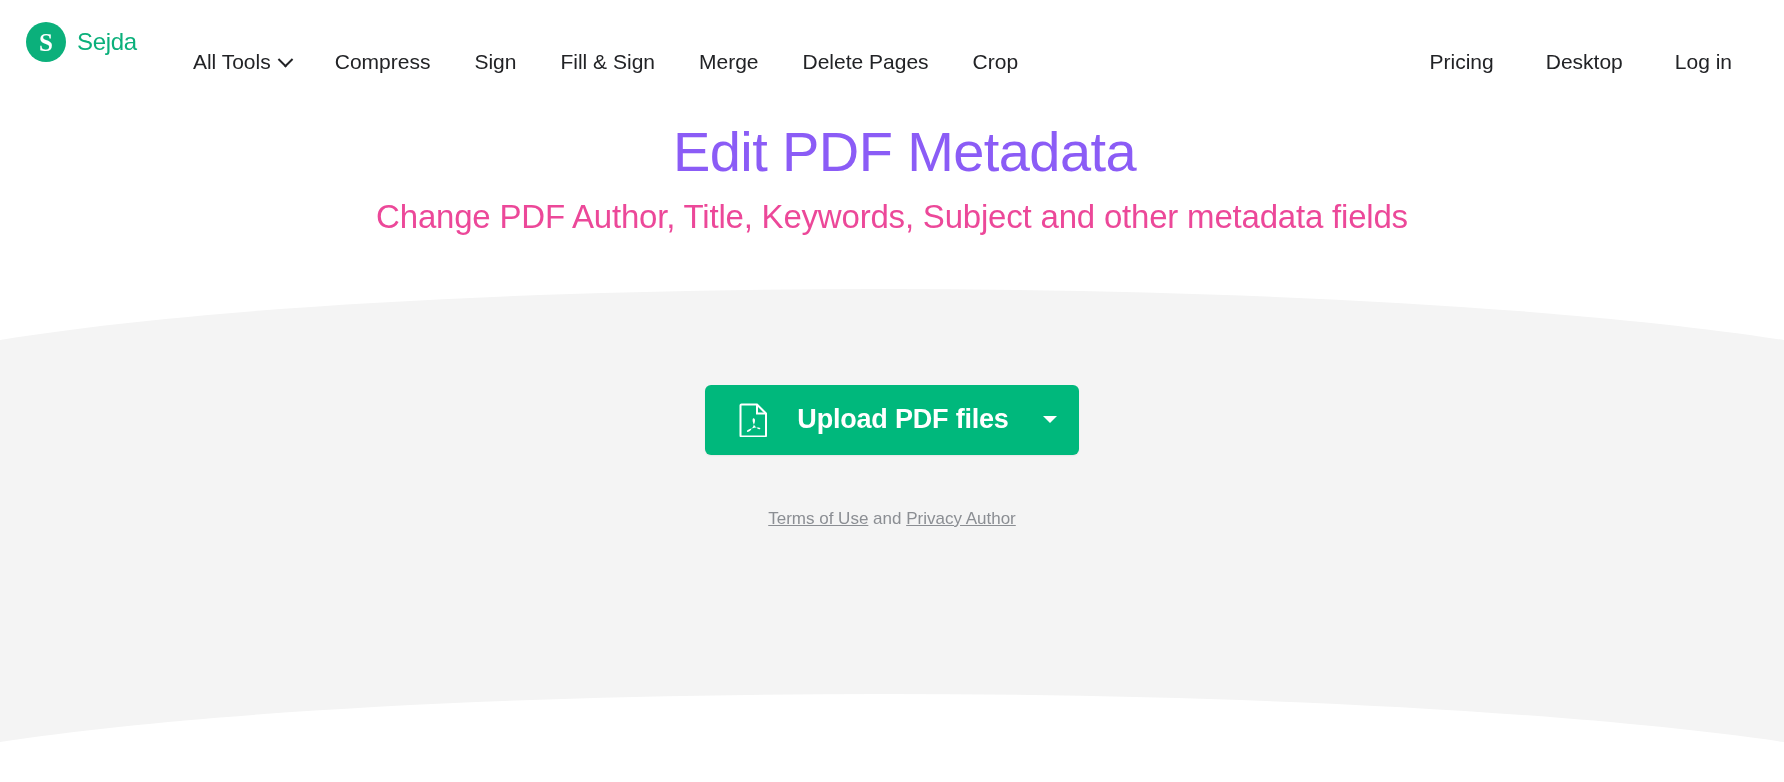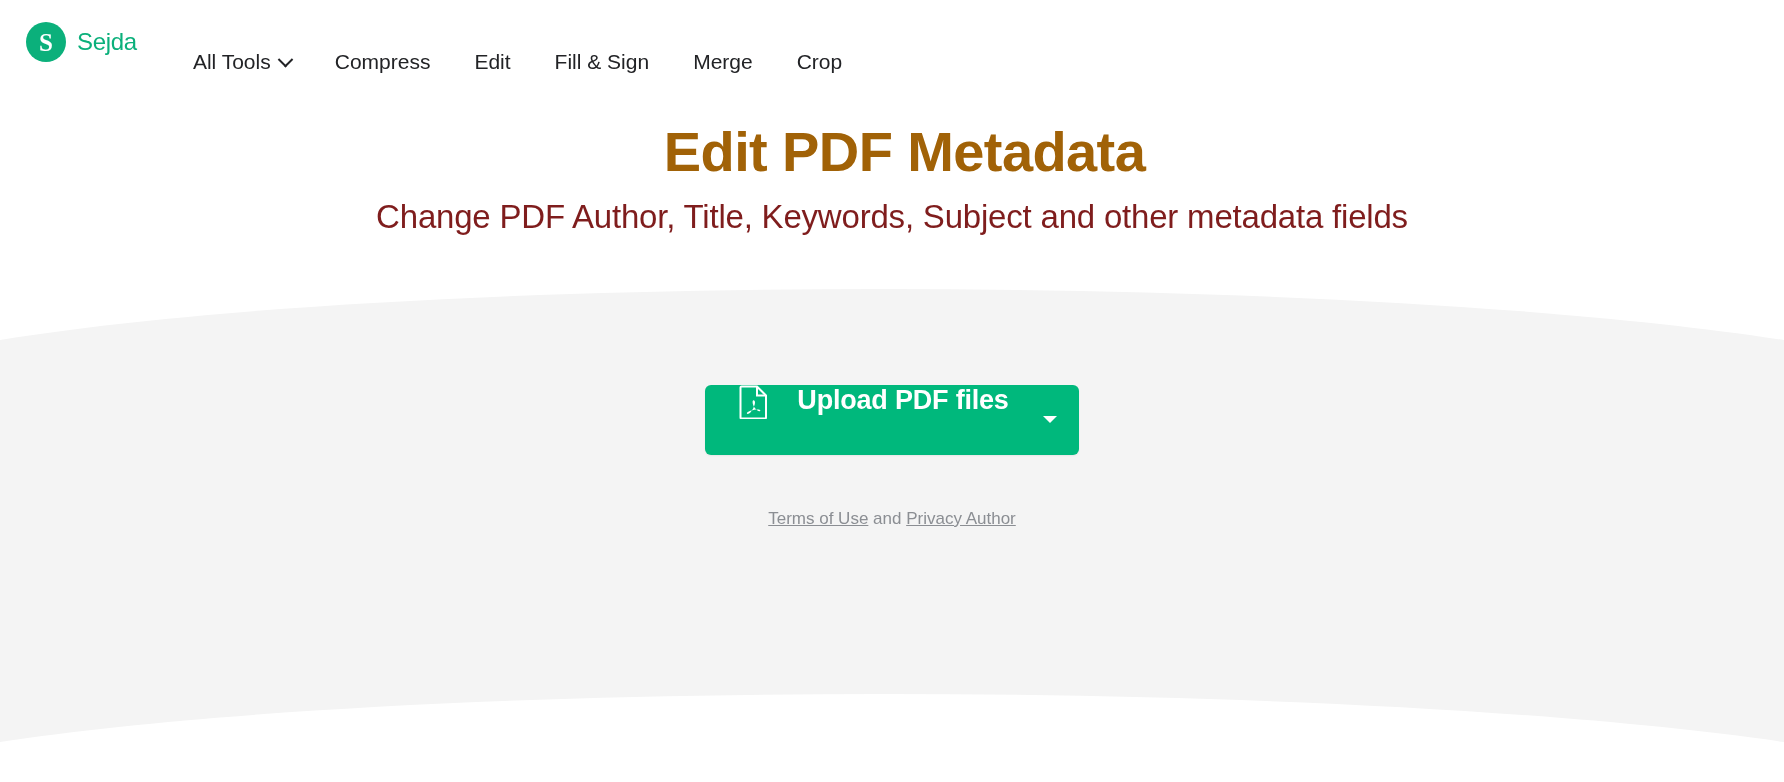--- a/index.html
+++ b/index.html
@@ -113,30 +113,30 @@
 
   
   .hero {
     position: relative;
     z-index: 4;
     text-align: center;
     padding-top: 36px;
   }
   .hero-title {
     font-size: 56px;
-    font-weight: bold;
-    color: #a16207;
+    font-weight: normal;
+    color: #8b5cf6;
     letter-spacing: -0.6px;
     line-height: 1.16;
     margin-left: 25px;
   }
   .hero-subtitle {
     margin-top: 12px;
     font-size: 33px;
-    color: #7f1d1d;
+    color: #ec4899;
     font-weight: 400;
     letter-spacing: -0.2px;
     line-height: 1.2;
   }
 
   
   .upload-section {
     position: relative;
     z-index: 4;
     margin-top: 148px;
@@ -153,20 +153,21 @@
     border: none;
     border-radius: 6px;
     color: #ffffff;
     cursor: pointer;
     padding: 0;
     box-shadow: 0 1px 2px rgba(0,0,0,0.06);
     font-family: "Liberation Sans", sans-serif;
   }
   .upload-btn-main {
     display: flex;
+    align-items: center;
     gap: 28px;
     padding: 0 22px 0 34px;
     height: 100%;
   }
   .pdf-icon { width: 30px; height: 34px; display: block; flex: none; }
   .upload-label {
     font-size: 27px;
     font-weight: bold;
     letter-spacing: -0.2px;
     white-space: nowrap;
@@ -227,26 +228,32 @@
       <div class="brand-mark">S</div>
       <div class="brand-name">Sejda</div>
     </div>
 
     <nav class="nav-main">
       <a class="nav-link">
         <span>All Tools</span>
         <span class="caret"></span>
       </a>
       <a class="nav-link">Compress</a>
-      <a class="nav-link">Edit</a>
+      <a class="nav-link">Sign</a>
       <a class="nav-link">Fill &amp; Sign</a>
       <a class="nav-link">Merge</a>
+      <a class="nav-link">Delete Pages</a>
       <a class="nav-link">Crop</a>
     </nav>
 
+    <div class="nav-right">
+      <a class="nav-link">Pricing</a>
+      <a class="nav-link">Desktop</a>
+      <a class="nav-link">Log in</a>
+    </div>
   </div>
 
   <div class="hero">
     <h1 class="hero-title">Edit PDF Metadata</h1>
     <p class="hero-subtitle">Change PDF Author, Title, Keywords, Subject and other metadata fields</p>
   </div>
 
   <div class="upload-section">
     <button class="upload-btn">
       <span class="upload-btn-main">

